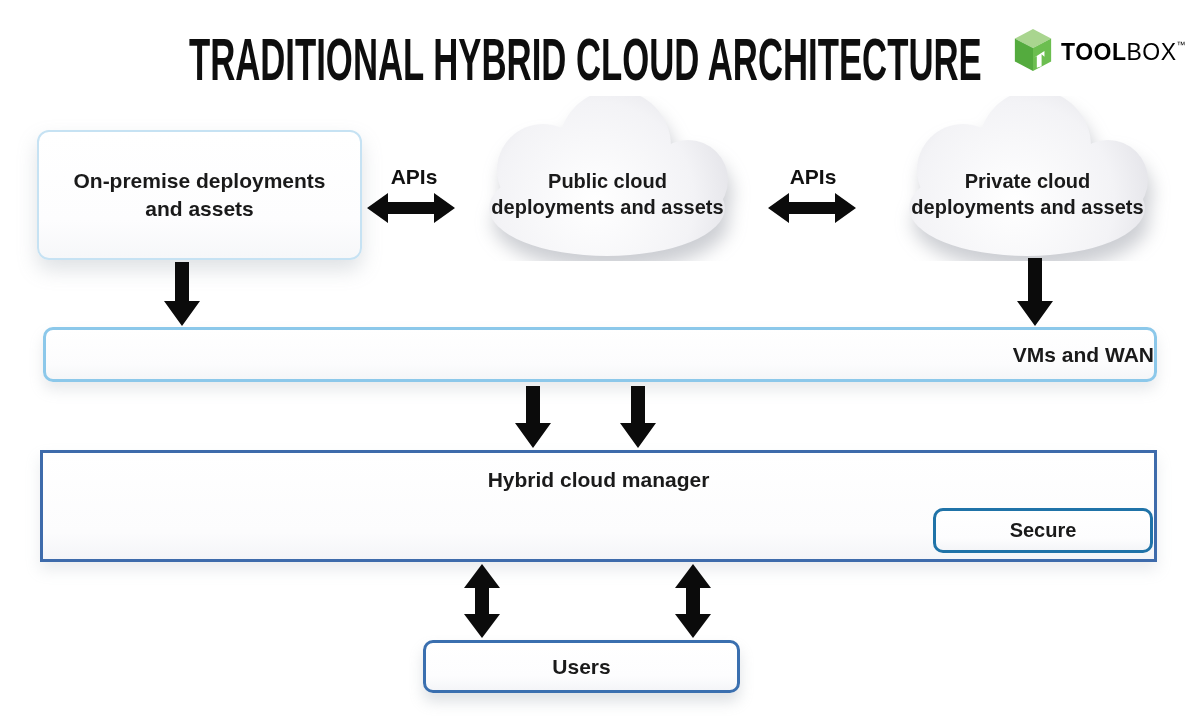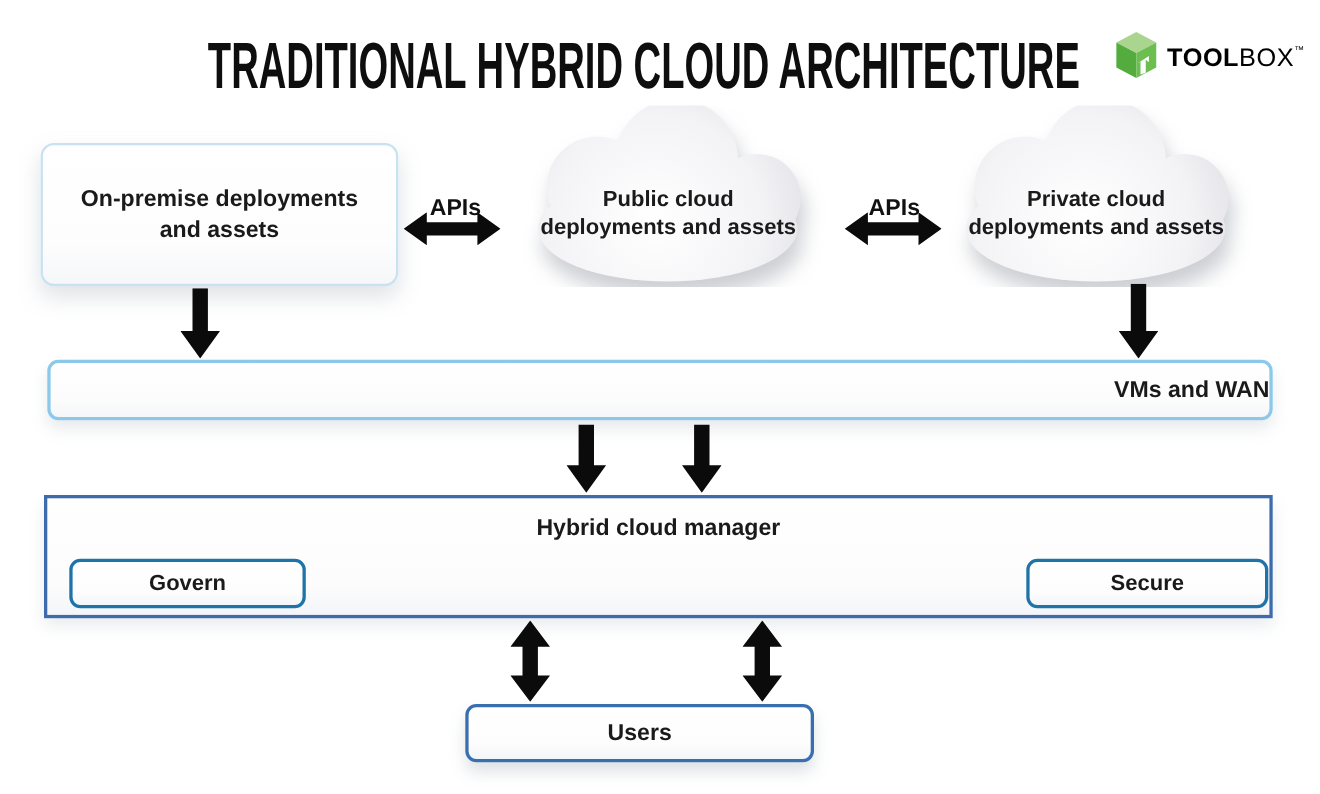--- a/index.html
+++ b/index.html
@@ -76,29 +76,29 @@
     background:linear-gradient(180deg,#ffffff 0%, #fdfdfe 70%, #f4f5f8 100%);
     border:3px solid #3a6faf; border-radius:10px;
     box-shadow:0 9px 14px rgba(150,158,168,0.30);
     display:flex; align-items:center; justify-content:center;
     font-size:21px;
   }
 
   
   .cloud { position:absolute; width:305px; height:165px; }
   .cloud-public  { left:455px; top:96px; }
-  .cloud-private { left:844px; top:96px;text-decoration:underline; }
+  .cloud-private { left:875px; top:96px;text-decoration:underline; }
   .cloud svg { position:absolute; left:0; top:0; width:100%; height:100%; }
   .cloud-label {
     position:absolute; left:0; top:72px; width:100%;
     font-size:20px; z-index:2;
   }
 
   
-  .api-label { position:absolute; font-size:21px; font-weight:700; color:#111; width:90px; text-align:center;margin-top:12px; }
+  .api-label { position:absolute; font-size:21px; font-weight:700; color:#111; width:90px; text-align:center; }
   .api-label-1 { left:369px; top:165px; }
   .api-label-2 { left:768px; top:165px; }
   .arrow { position:absolute; }
   .arrow svg { display:block; }
 </style>
 </head>
 <body>
 
 <div class="canvas">
 
@@ -209,23 +209,20 @@
     </svg>
   </div>
   <div class="arrow" style="left:620px; top:386px;">
     <svg width="36" height="62" viewBox="0 0 36 62">
       <polygon points="11,0 25,0 25,37 36,37 18,62 0,37 11,37" fill="#0b0b0b"></polygon>
     </svg>
   </div>
 
   <div class="manager">
     <div class="manager-title node-label">Hybrid cloud manager</div>
-    <div class="pill pill-govern">
-      <span class="node-label">Govern</span>
-    </div>
     <div class="pill pill-secure">
       <span class="node-label">Secure</span>
     </div>
   </div>
 
   <div class="arrow" style="left:464px; top:564px;">
     <svg width="36" height="74" viewBox="0 0 36 74">
       <polygon points="18,0 36,24 25,24 25,50 36,50 18,74 0,50 11,50 11,24 0,24" fill="#0b0b0b"></polygon>
     </svg>
   </div>

